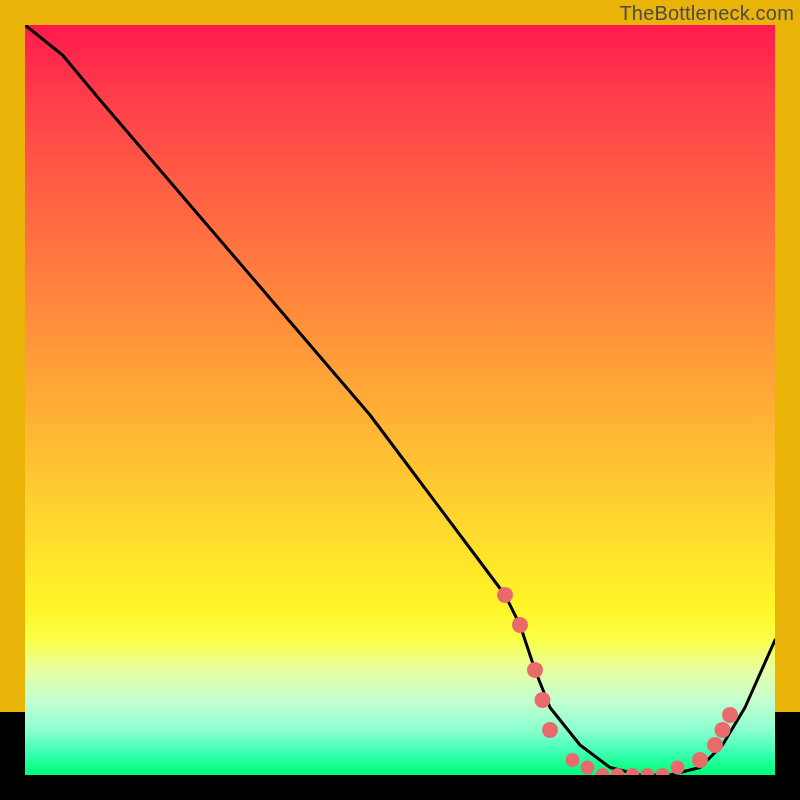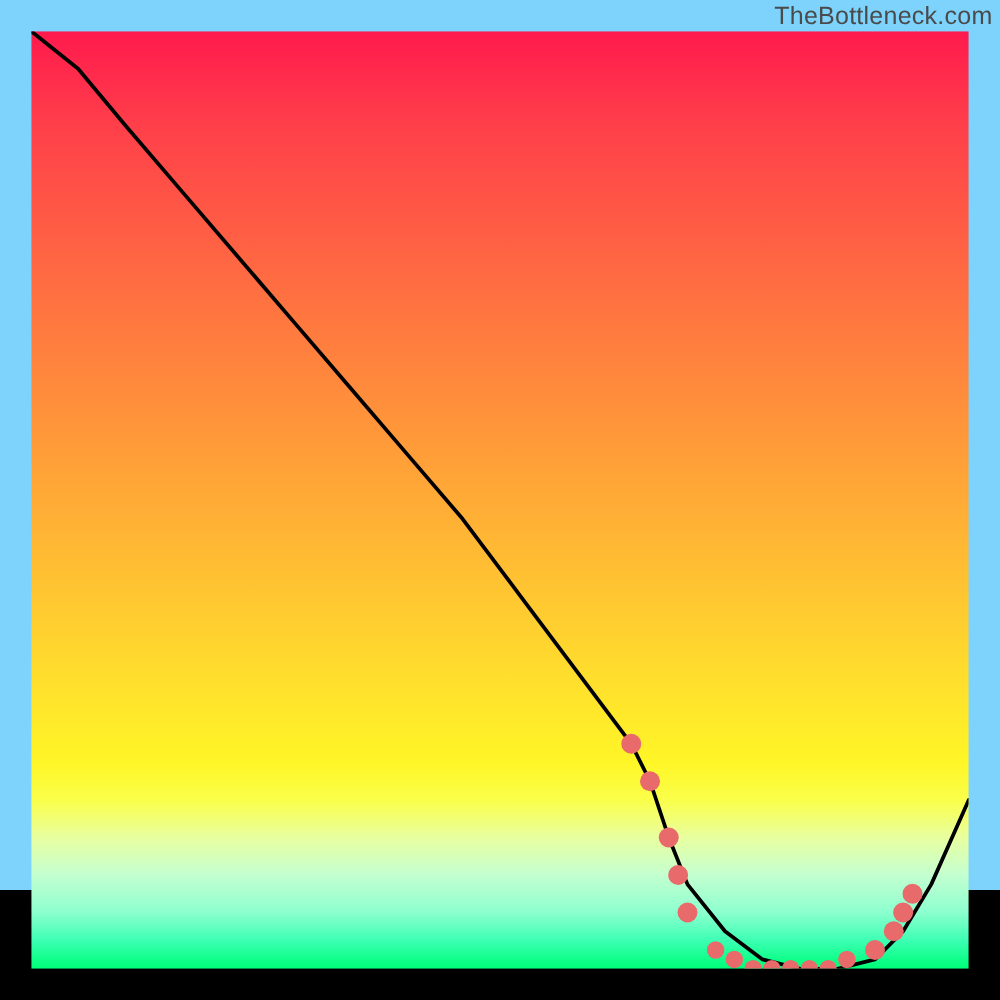--- a/index.html
+++ b/index.html
@@ -8,21 +8,21 @@
     width: 800px;
     height: 800px;
     background: #000;
     overflow: hidden;
     font-family: Arial, Helvetica, sans-serif;
   }
   .frame {
     position: relative;
     width: 800px;
     height: 712px;
-    background: #7dd3fc;
+    background: #eab308;
   }
   .plot {
     position: absolute;
     left: 25px;
     top: 25px;
     width: 750px;
     height: 750px;
     overflow: hidden;
   }
   .gradient {

